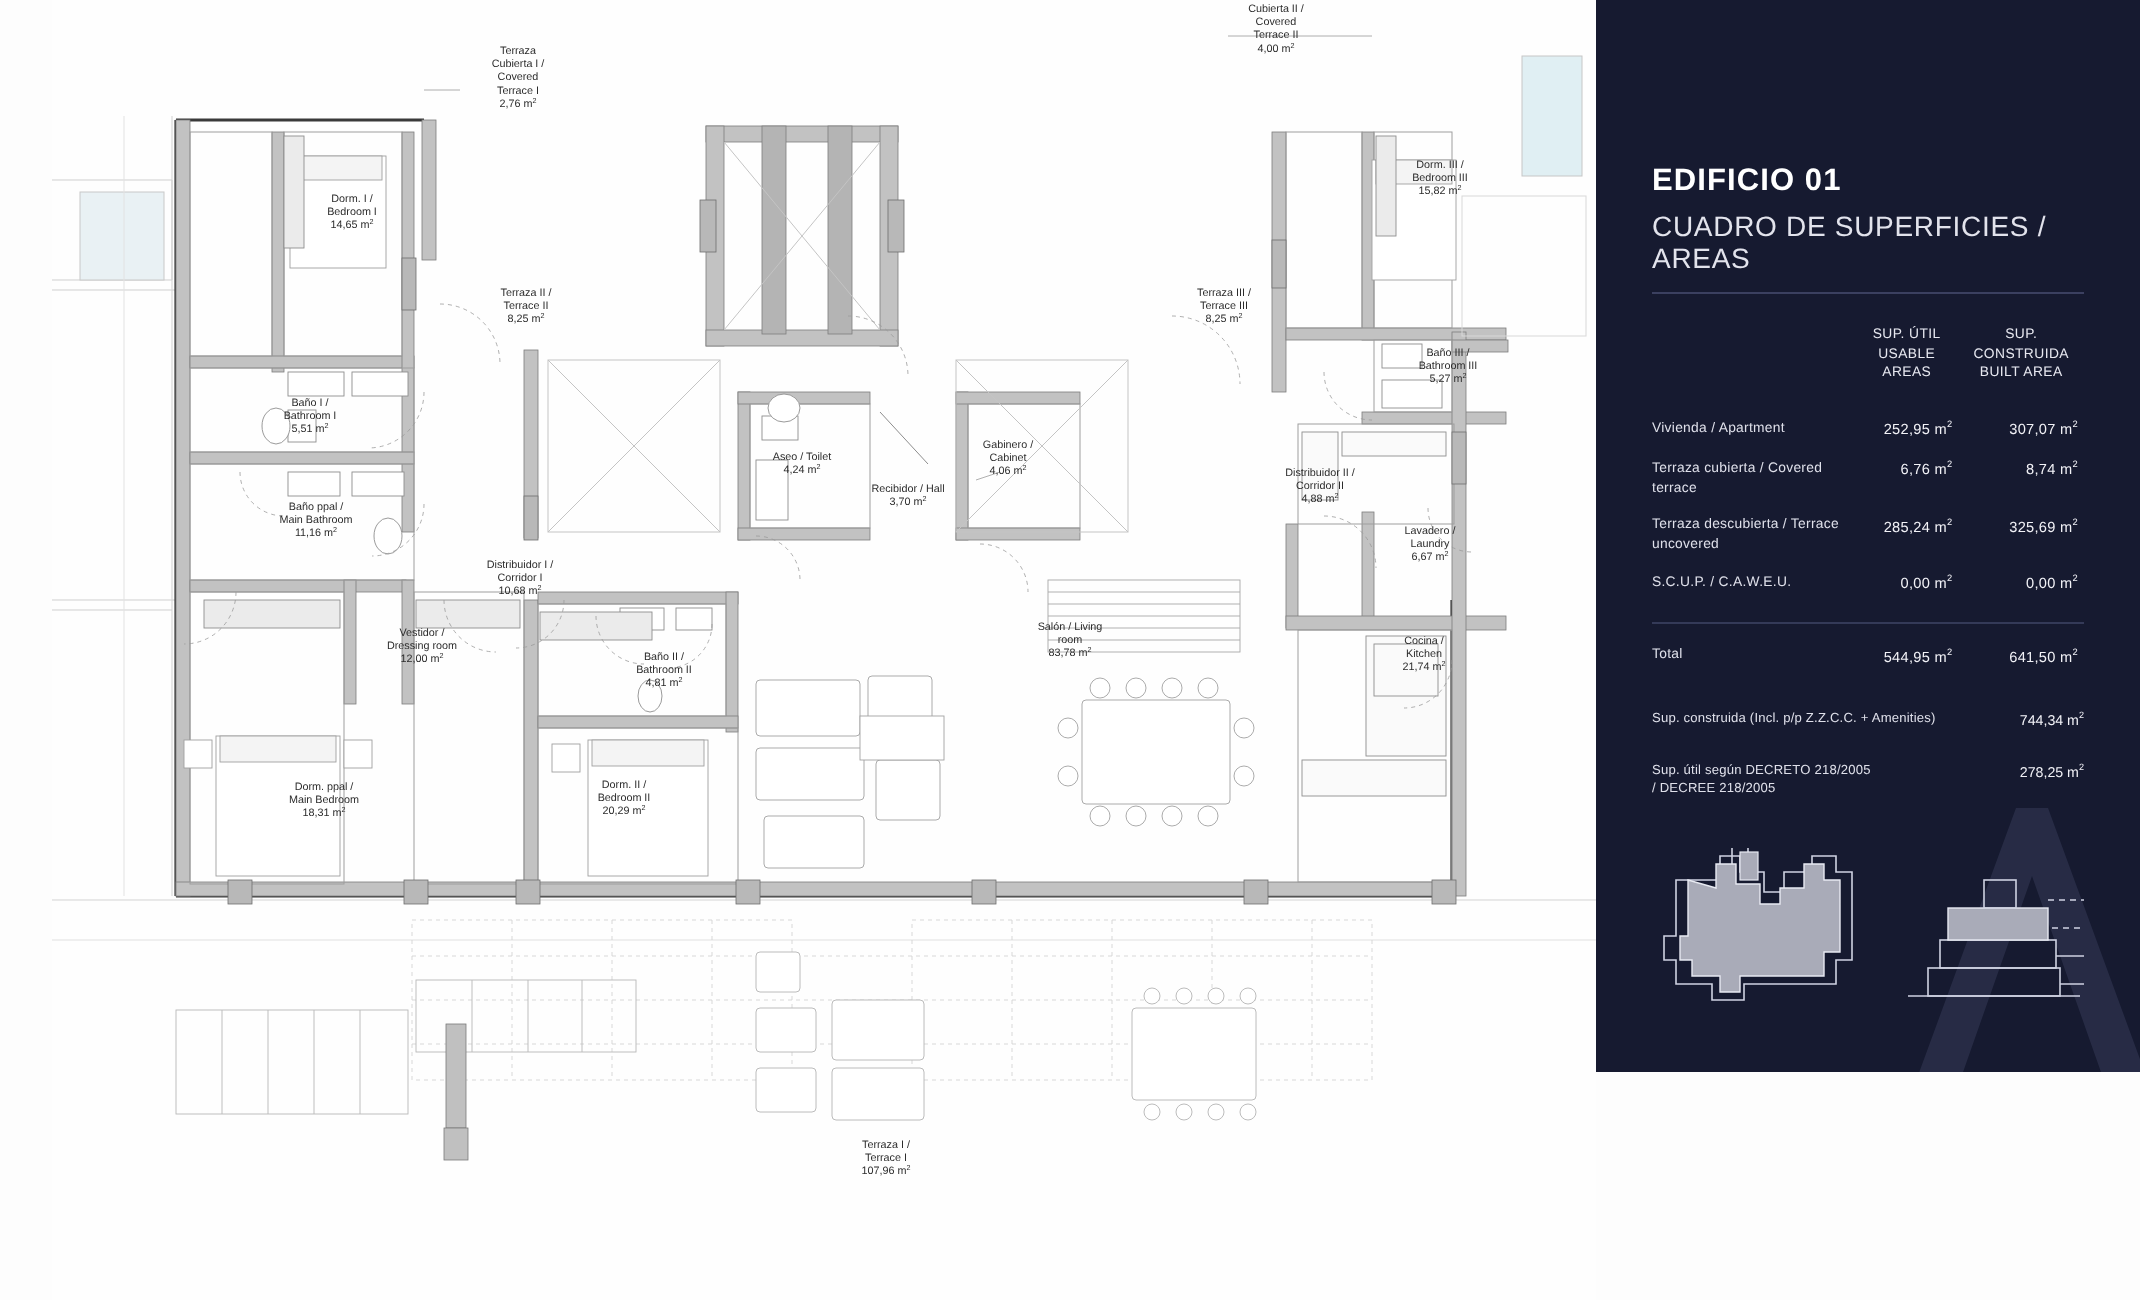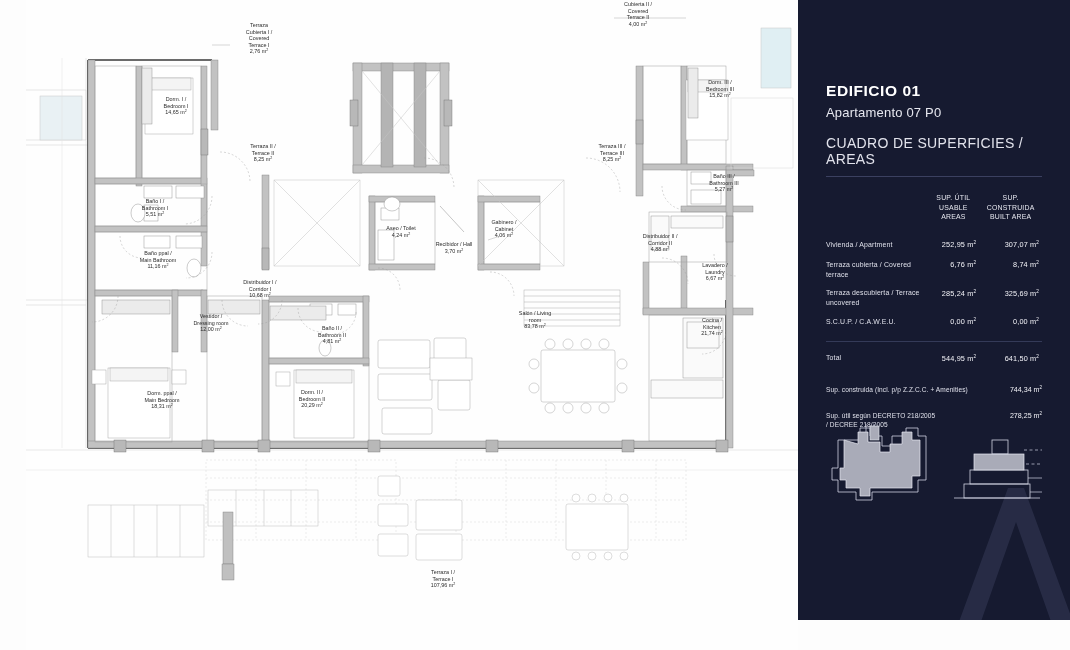--- a/index.html
+++ b/index.html
@@ -39,21 +39,21 @@
     width: 772px; height: 650px;
     background: #fefefe;
     overflow: hidden;
   }
   #plan svg { display: block; }
 
   
   #panel {
     position: absolute;
     right: 0; top: 0;
-    width: 272px; height: 620px;
+    width: 272px; height: 536px;
     background: #161a30;
     color: #ffffff;
     overflow: hidden;
   }
   #panel-inner { position: relative; z-index: 2; padding: 82px 28px 0 28px; }
 
   .bld-title {
     font-size: 15.5px; font-weight: bold;
     letter-spacing: .55px; margin: 0 0 5px 0; color: #ffffff;
   }
@@ -429,21 +429,20 @@
   </div>
 
   <div id="panel">
 
     <svg id="watermark" viewBox="0 0 130 150">
       <path d="M62,8 L78,8 L130,150 L108,150 L70,42 L32,150 L10,150 Z" fill="#3f4463"></path>
     </svg>
 
     <div id="panel-inner">
       <div class="bld-title">EDIFICIO 01</div>
-      <div class="apt-title">Apartamento 07 P0</div>
       <div class="cuadro">CUADRO DE SUPERFICIES / AREAS</div>
       <div class="rule"></div>
 
       <table class="areas">
         <thead>
           <tr>
             <th></th>
             <th class="col-head">
               <span>SUP. ÚTIL</span>
               <span class="l2">USABLE AREAS</span>

